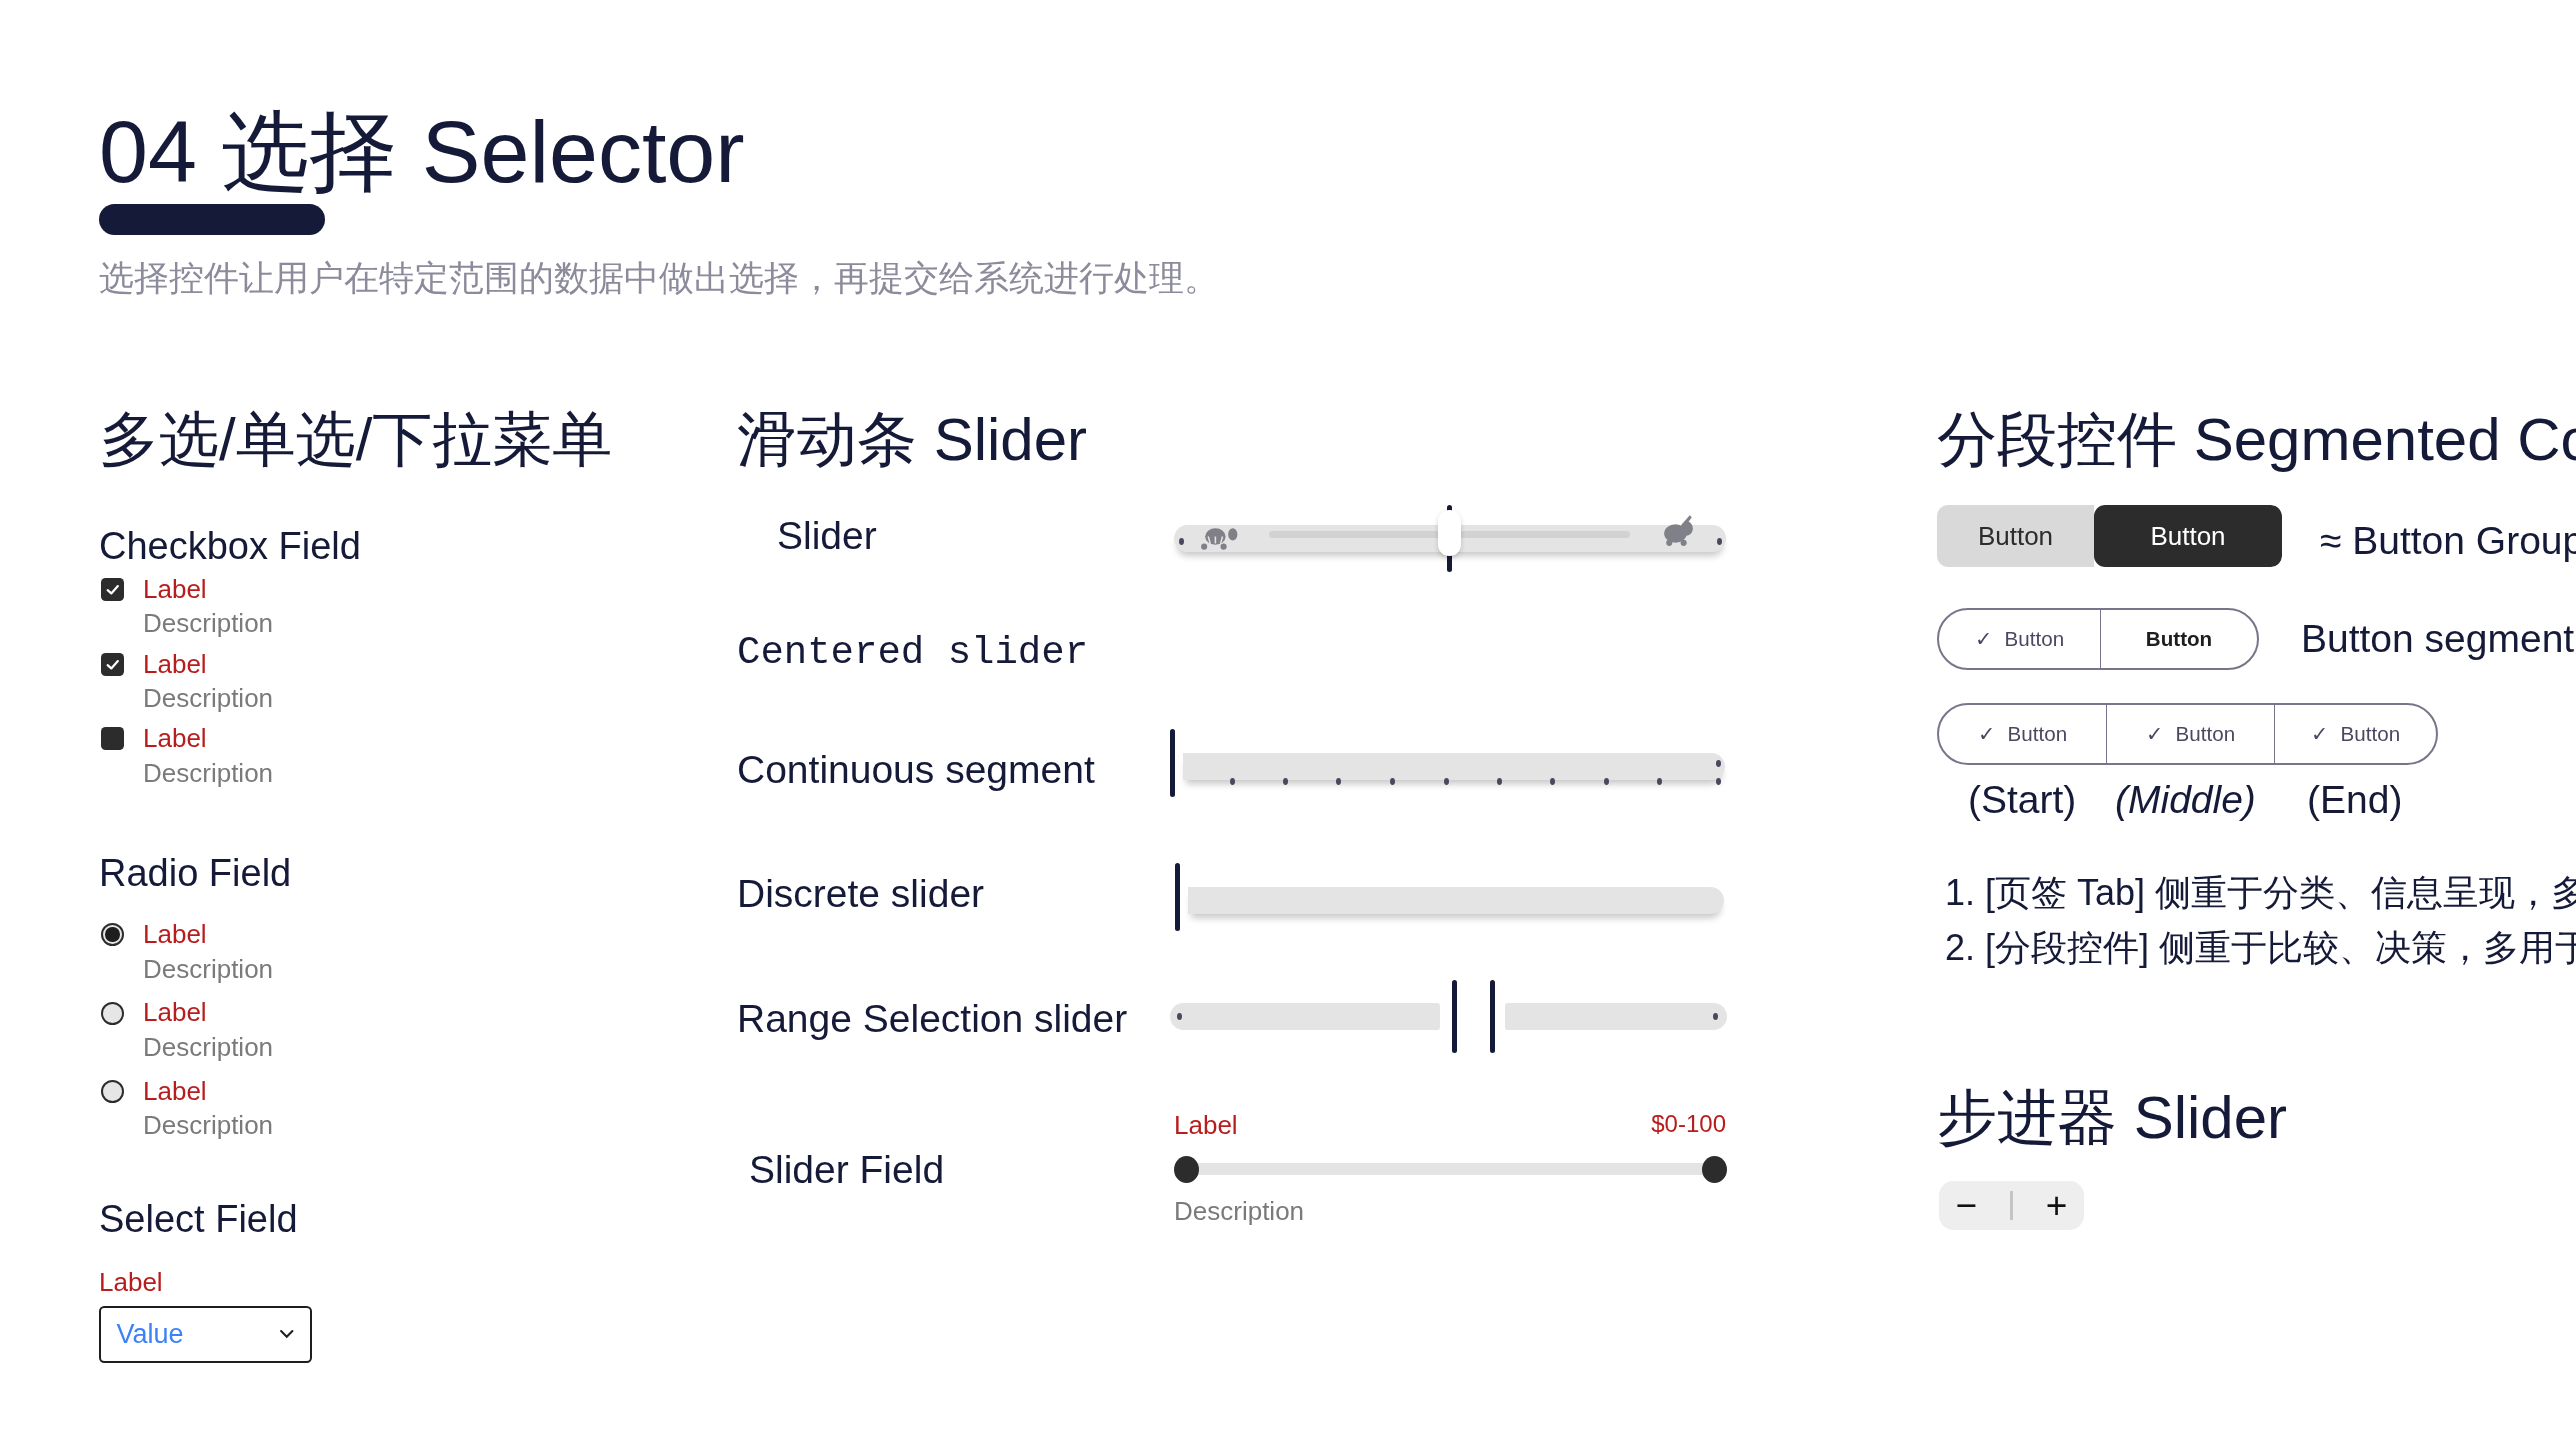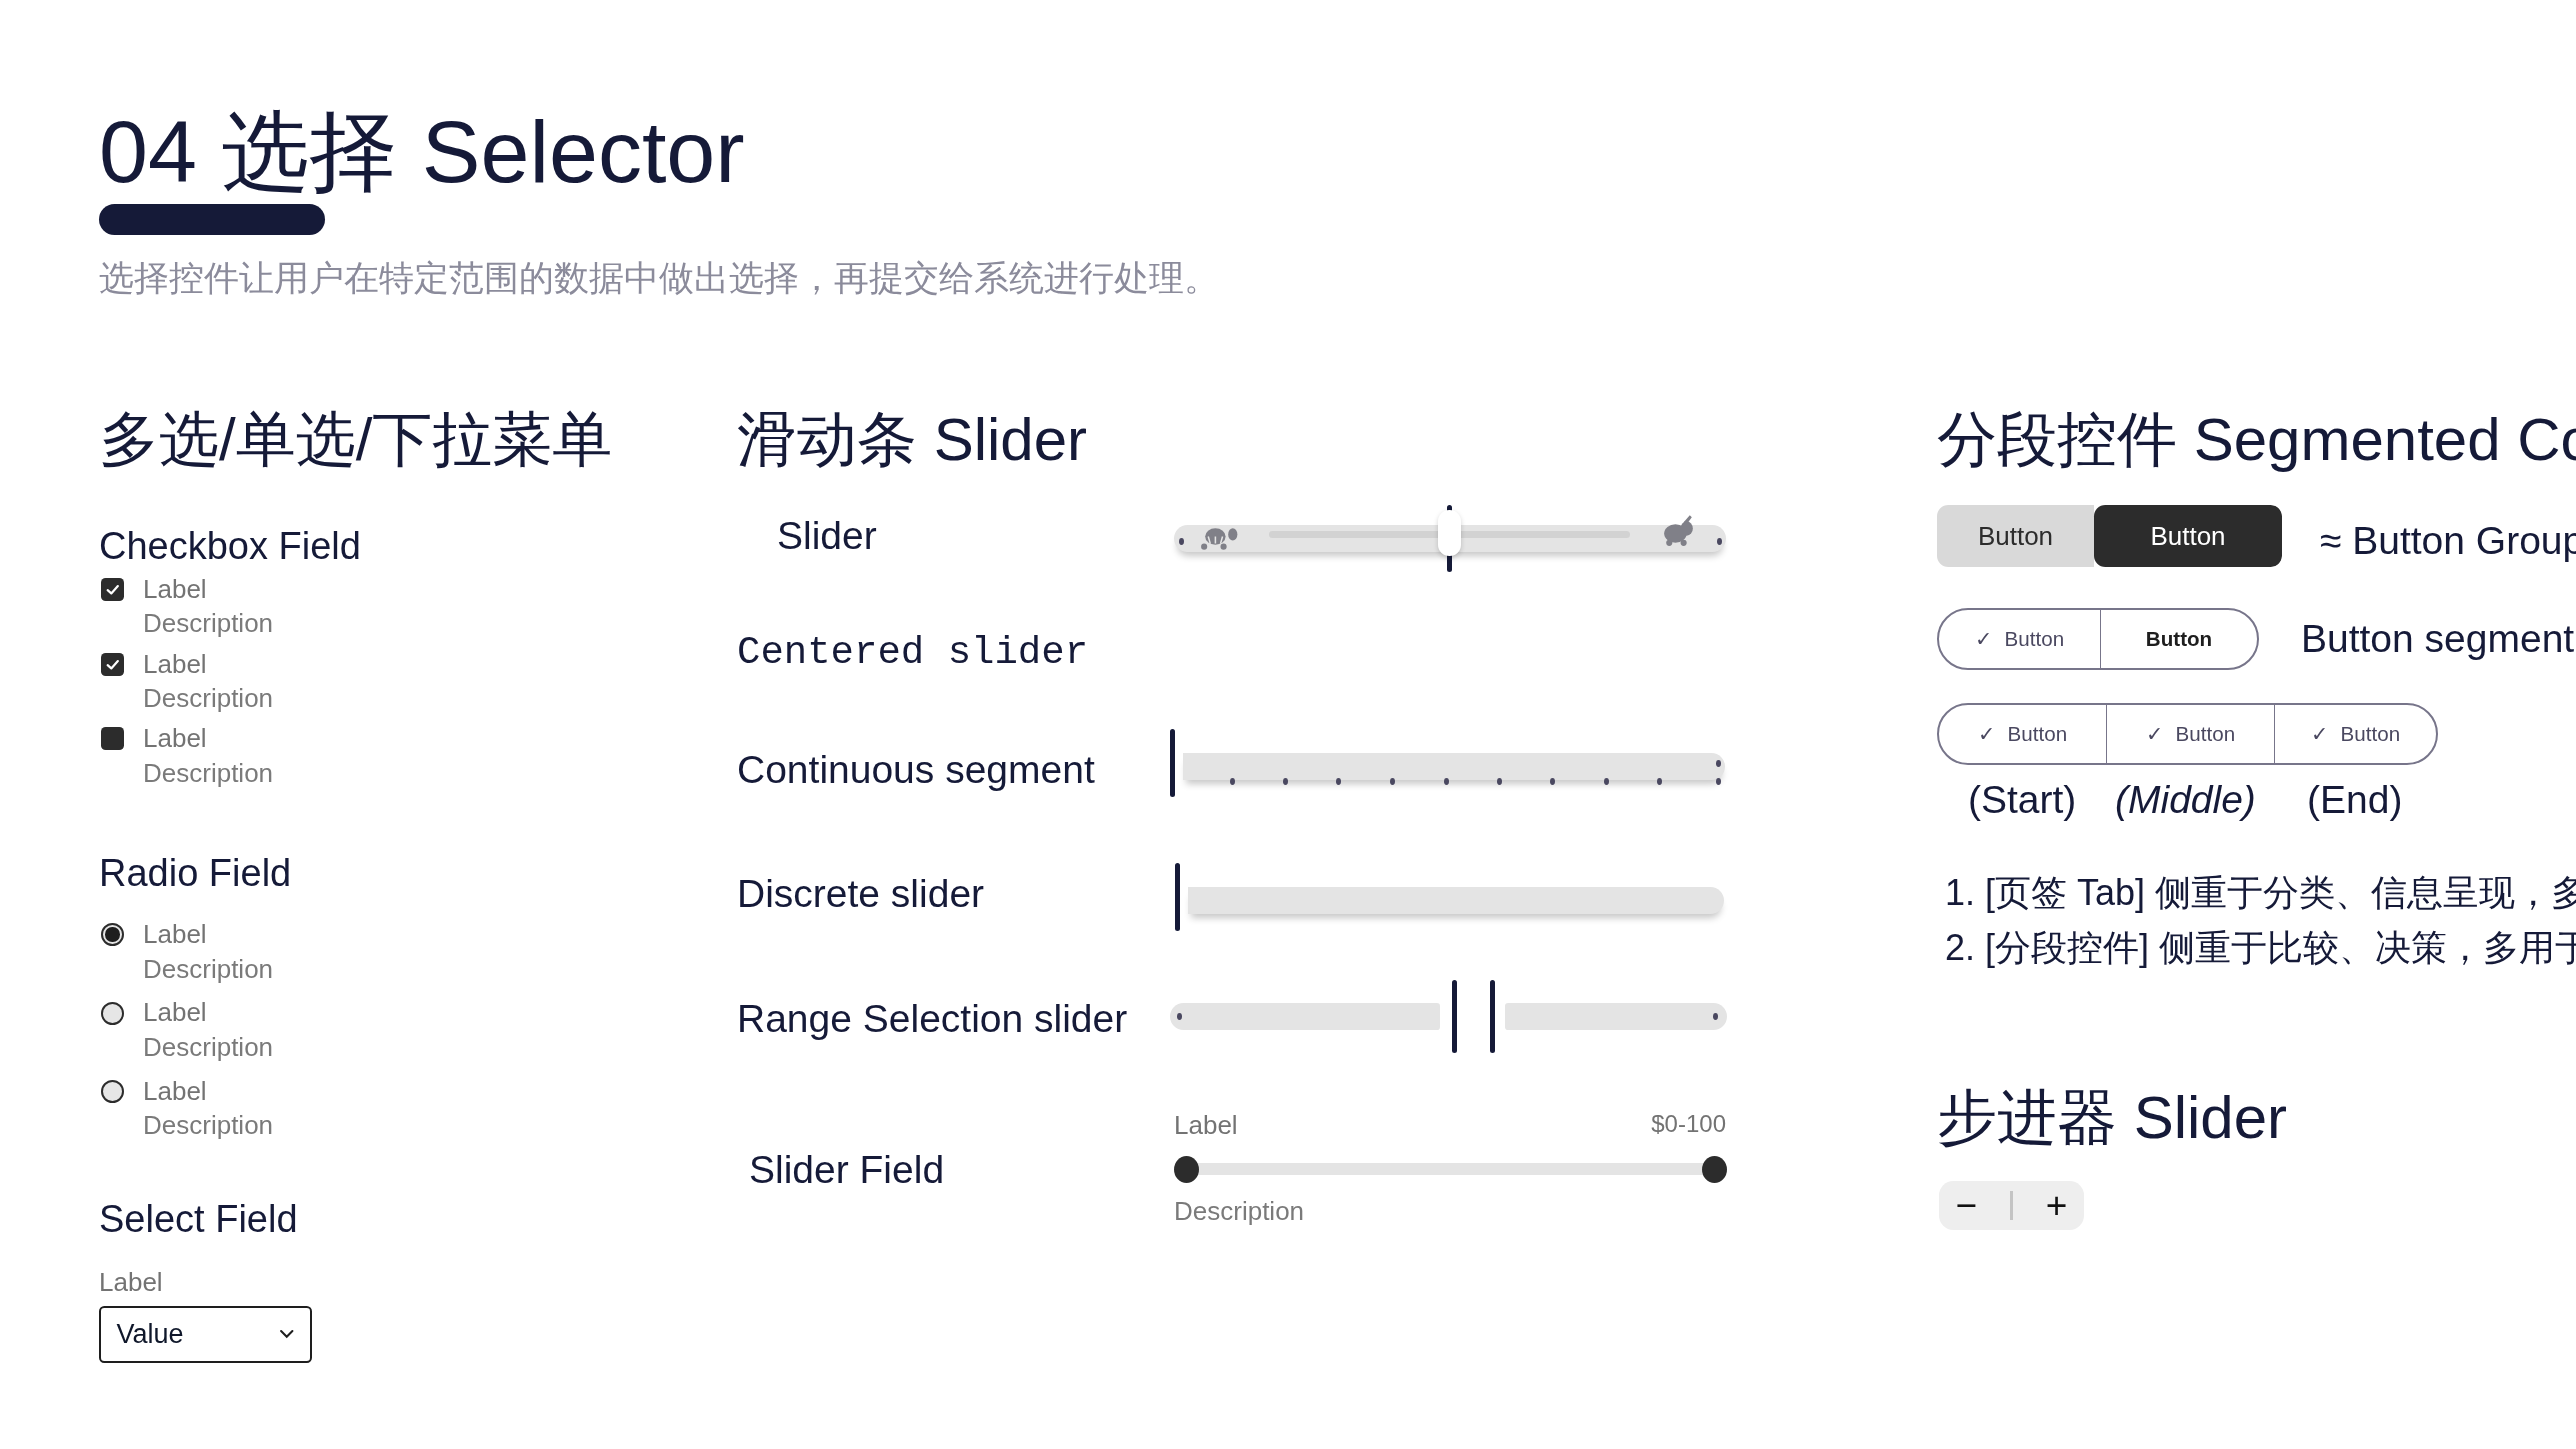--- a/index.html
+++ b/index.html
@@ -5,28 +5,28 @@
   html, body { margin:0; padding:0; background:#ffffff; }
   body { width:2968px; height:1450px; position:relative; overflow:hidden;
          font-family:"Liberation Sans","DejaVu Sans",sans-serif; color:#151a38; }
   .abs { position:absolute; }
   .title { left:99px; top:100px; font-size:88px; line-height:103px; color:#151a38; white-space:nowrap; }
   .title-bar { left:99px; top:204px; width:226px; height:31px; border-radius:15.5px; background:#151a38; }
   .subtitle { left:99px; top:255px; font-size:35px; line-height:46px; color:#8b8b9b; white-space:nowrap; }
   .h2 { font-size:60px; line-height:72px; color:#151a38; white-space:nowrap; }
   .h3 { font-size:38px; line-height:46px; color:#151a38; white-space:nowrap; }
   .row-label { font-size:39px; line-height:46px; color:#151a38; white-space:nowrap; }
-  .opt-label { font-size:26px; line-height:31px; color:#737373; white-space:nowrap; }
+  .opt-label { font-size:26px; line-height:31px; color:#b91c1c; white-space:nowrap; }
   .opt-desc { font-size:26px; line-height:31px; color:#7a7a7a; white-space:nowrap; }
   .cb { width:23px; height:23px; border-radius:4.6px; background:#2c2c2c; display:flex; align-items:center; justify-content:center; }
   .cb svg { width:17.5px; height:17.5px; }
   .radio { width:23px; height:23px; border-radius:50%; border:2.1px solid #2c2c2c; background:#e6e6e6; box-sizing:border-box; display:flex; align-items:center; justify-content:center; }
   .radio .dot { width:14.4px; height:14.4px; border-radius:50%; background:#1e1e1e; }
   .select { left:99px; top:1306px; width:213px; height:57px; border:2.1px solid #1e1e1e; border-radius:5.2px; box-sizing:border-box; display:flex; align-items:center; padding:0 15.5px; justify-content:space-between; }
-  .select .val { font-size:27px; color:#0f172a; }
+  .select .val { font-size:27px; color:#3b82f6; }
   .track { background:#e4e4e4; border-radius:13.4px; }
   .shadowed { box-shadow:0 7.2px 7.2px -3.1px rgba(0,0,0,0.22); }
   .tick { width:5.2px; height:7.2px; border-radius:50%; background:#4a4860; }
   .handle-bar { width:5.2px; background:#151a38; border-radius:2.6px; }
   .seg-group { display:flex; border-radius:11.3px; overflow:hidden; }
   .seg-btn { display:flex; align-items:center; justify-content:center; font-size:26px; white-space:nowrap; }
   .outline-seg { display:flex; border:2.1px solid #77758a; border-radius:31px; overflow:hidden; box-sizing:border-box; }
   .outline-seg .cell { display:flex; align-items:center; justify-content:center; font-size:20.6px; color:#4a4860; white-space:nowrap; gap:12.4px; }
   .outline-seg .cell + .cell { border-left:1.5px solid #77758a; }
   .check { font-size:20.6px; color:#4a4860; }

